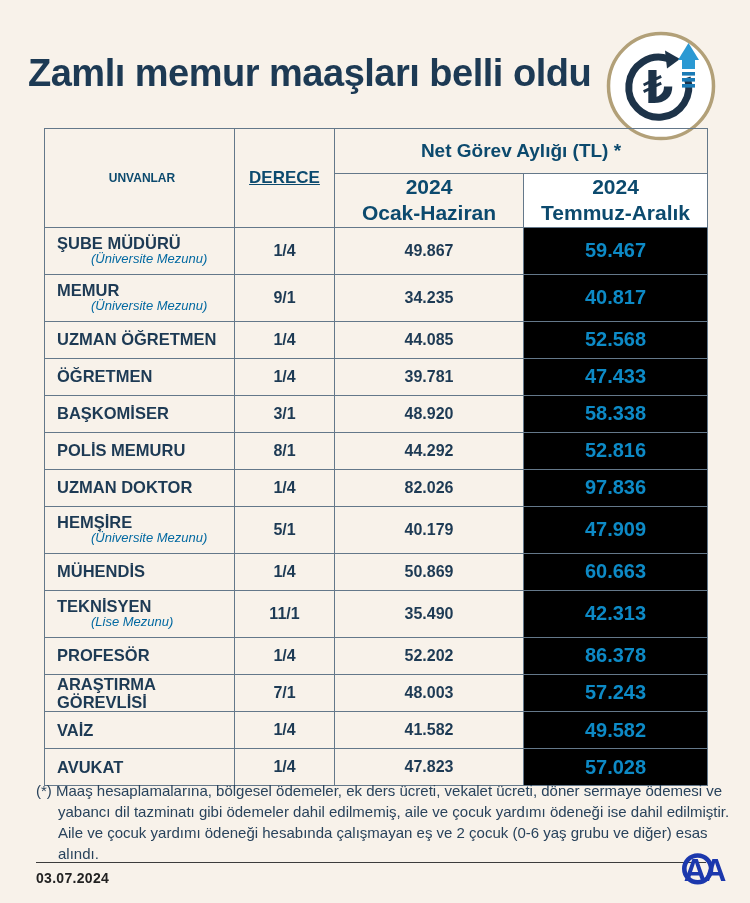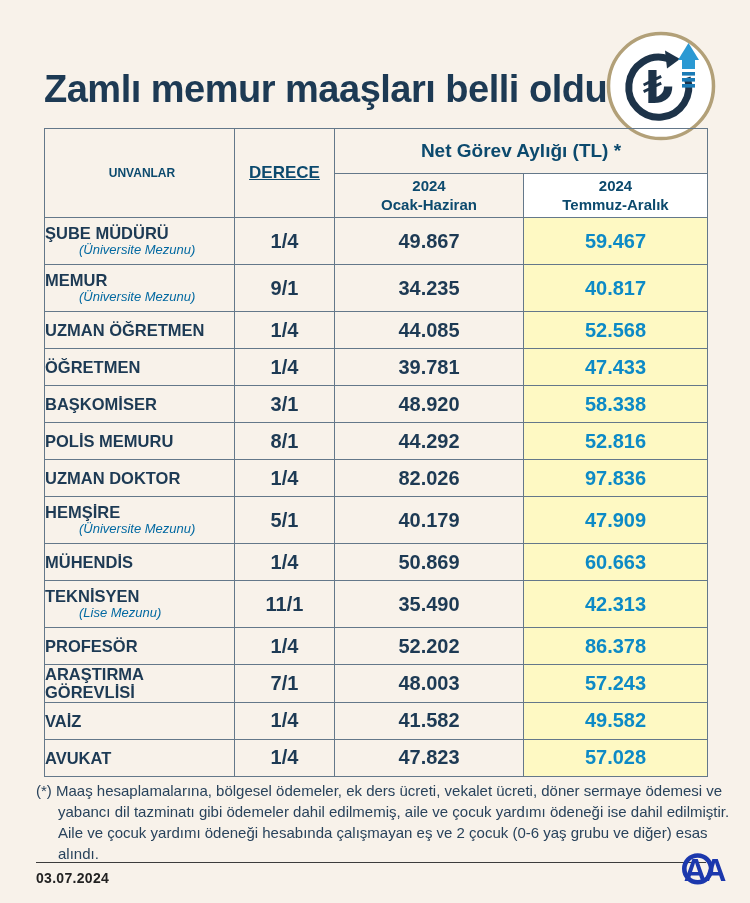--- a/index.html
+++ b/index.html
@@ -10,21 +10,21 @@
     position:relative;
     overflow:hidden;
     color:#1d3a54;
   }
   
   .page-title{
     position:absolute;left:28px;top:52px;
     font-size:38px;font-weight:bold;
     letter-spacing:-0.5px;
     color:#1d3a54;
-    margin:16px;
+    margin:0;
     text-align:right;
   }
   .lira-badge{
     position:absolute;left:605px;top:30px;width:112px;height:112px;
   }
   
   .table-wrap{
     position:absolute;left:44px;top:128px;width:663px;
   }
   table{
@@ -36,38 +36,38 @@
     border:1px solid #64788a;
     vertical-align:middle;
     padding:0;
   }
   th{color:#0c4a6e;}
   .th-unvanlar{
     text-align:center;padding-left:5px;font-size:12px;height:87px;
   }
   .th-derece{text-align:center;font-size:17px;text-decoration:underline;}
   .th-net{text-align:center;font-size:19px;height:44px;}
-  .th-sub{text-align:center;font-size:15px;height:43px;line-height:1.25;}
+  .th-sub{text-align:center;font-size:21px;height:43px;line-height:1.25;}
   .th-sub .yr{display:block;}
   .white-bg{background:#ffffff;}
   tr.data-row{height:37px;}
   tr.data-row.tall{height:47px;}
   td.unvan{
-    text-align:left;padding-left:0;
+    text-align:left;padding-left:12px;
     font-weight:bold;font-size:16.5px;color:#1d3a54;line-height:1.12;
   }
   td.unvan .job-subtitle{
     font-style:italic;font-weight:normal;font-size:13px;color:#0369a1;margin-left:34px;
   }
   td.derece, td.old-val{
-    text-align:center;font-weight:bold;font-size:20px;color:#1d3a54;
+    text-align:center;font-weight:bold;font-size:16px;color:#1d3a54;
   }
   td.new-val{
     text-align:center;font-weight:bold;font-size:20px;
-    color:#0d8ac6;background:#fef9c3;
+    color:#0d8ac6;background:#000000;
   }
   
   .footnote{
     position:absolute;left:36px;top:780px;width:682px;
     font-size:15px;line-height:1.4;color:#29435c;
     padding-left:22px;text-indent:-22px;
   }
   
   .footer-rule{
     position:absolute;left:36px;top:862px;width:670px;height:0;

